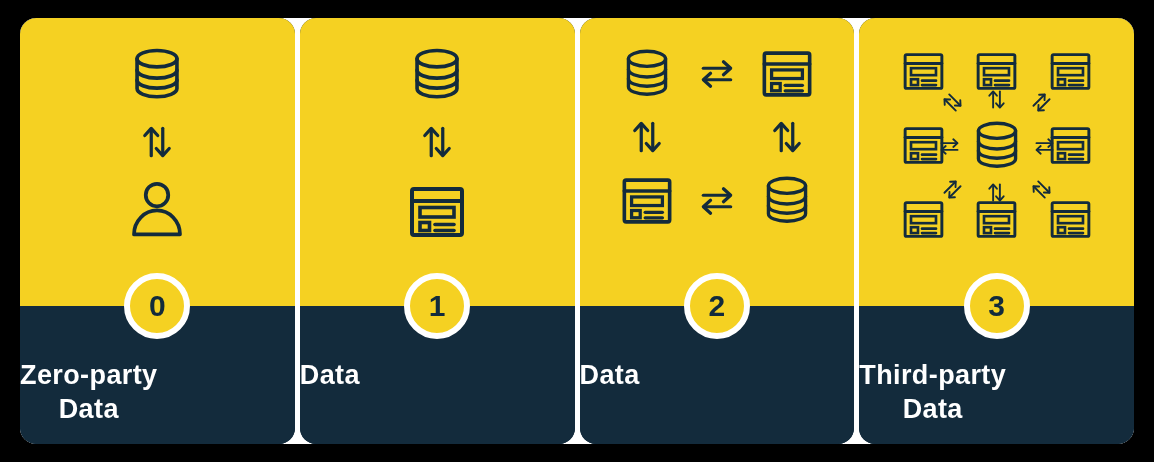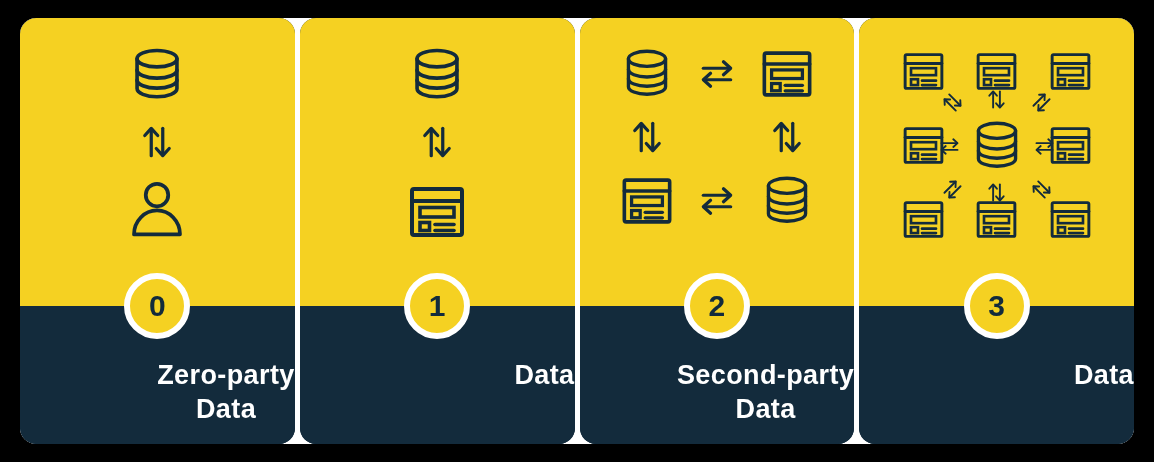--- a/index.html
+++ b/index.html
@@ -29,21 +29,21 @@
     background:var(--card-navy);
     display:flex;flex-direction:column;
   }
   .card-top{
     height:288px;background:var(--card-yellow);
     display:flex;flex-direction:column;align-items:center;
     padding-top:28px;
   }
   .card-bottom{
     flex:1;background:var(--card-navy);
-    display:flex;flex-direction:column;align-items:flex-end;
+    display:flex;flex-direction:column;align-items:flex-start;
     padding-top:52px;
   }
   .badge{
     position:absolute;left:50%;top:255px;transform:translateX(-50%);
     width:66px;height:66px;border-radius:50%;
     background:var(--card-yellow);
     border:6px solid var(--badge-ring);
     display:flex;align-items:center;justify-content:center;
     z-index:3;
   }
@@ -199,21 +199,20 @@
                 <use href="#sym-db"></use>
               </svg>
             </div>
         </div>
       </div>
       <div class="badge">
         <span class="badge-number">2</span>
       </div>
       <div class="card-bottom">
         <div class="card-label">
-          <div>Second-party</div>
           <div>Data</div>
         </div>
       </div>
     </div>
 
     <div class="card">
       <div class="card-top">
         <div class="scene-hub">
           <svg class="icon abs" style="left:0;top:0" width="47" height="47">
               <use href="#sym-browser"></use>
@@ -266,19 +265,20 @@
           <svg class="icon abs rotm45" style="left:128px;top:128px" width="27" height="27">
               <use href="#sym-exchange"></use>
             </svg>
         </div>
       </div>
       <div class="badge">
         <span class="badge-number">3</span>
       </div>
       <div class="card-bottom">
         <div class="card-label">
+          <div>Third-party</div>
           <div>Data</div>
         </div>
       </div>
     </div>
 
   </div>
 </div>
 
 </body></html>

